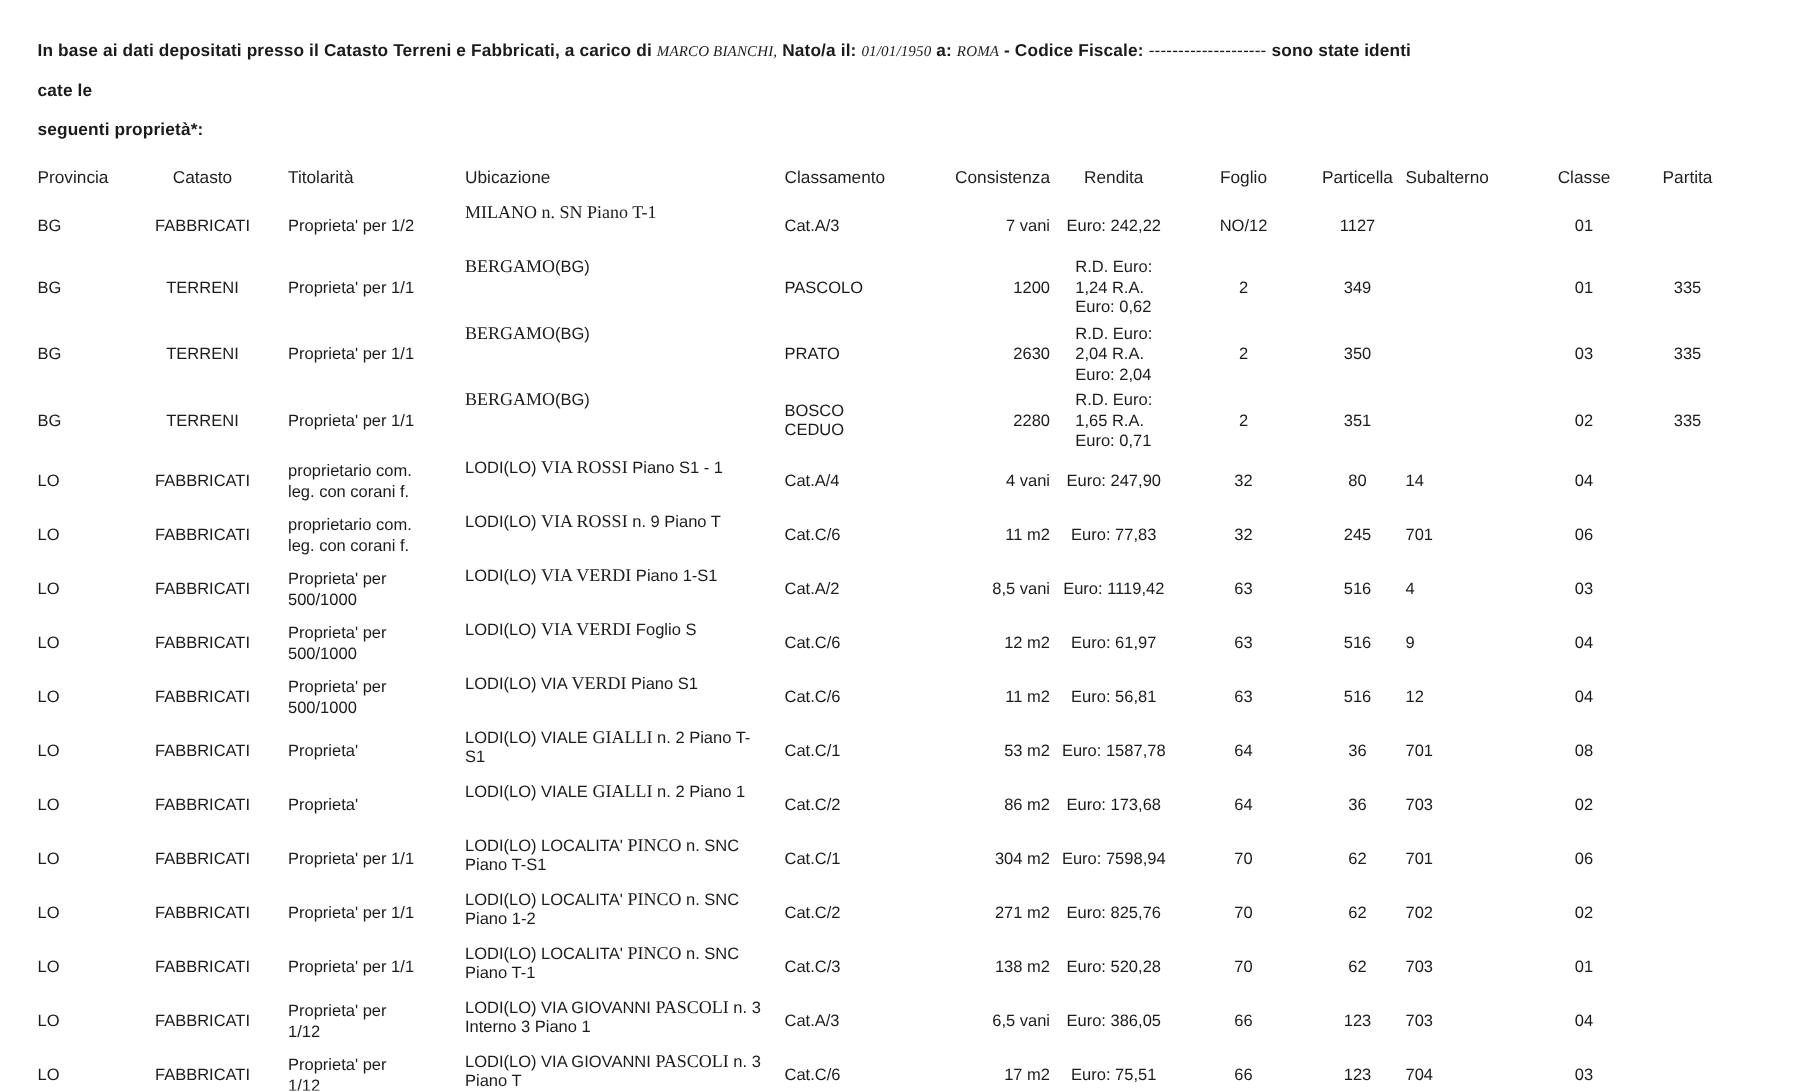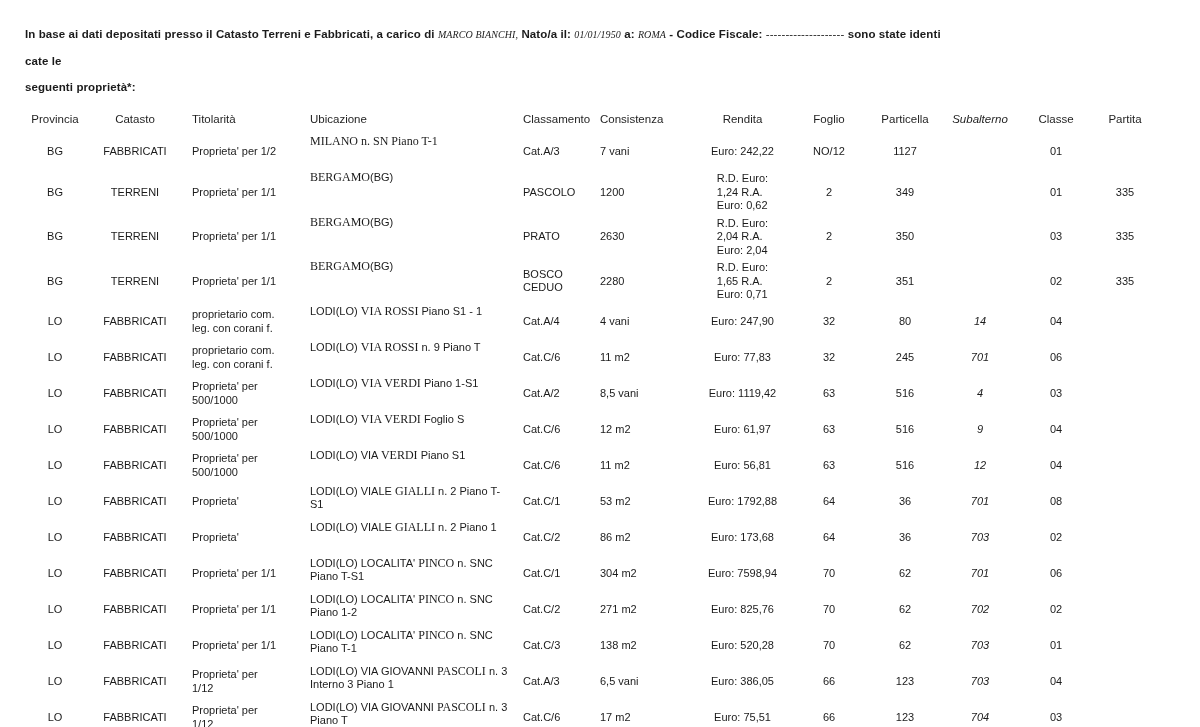--- a/index.html
+++ b/index.html
@@ -50,30 +50,30 @@
     padding: 2px 0;
     height: 36px;
   }
   td.col-ubicazione { vertical-align: top; padding-top: 1px; }
   .serif {
     font-family: "Liberation Serif", serif;
     font-size: 12px;
   }
 
   
-  .col-provincia   { width: 60px;  text-align: center; }
+  .col-provincia   { width: 60px;  text-align: left; }
   .col-catasto     { width: 100px; text-align: center; }
   .col-titolarita  { width: 118px; text-align: left; padding-left: 7px;  padding-right: 8px; }
   .col-ubicazione  { width: 212px; text-align: left; padding-left: 7px;  padding-right: 6px; }
   .col-classamento { width: 85px;  text-align: left; padding-left: 8px;  padding-right: 4px; }
-  .col-consistenza { width: 100px; text-align: left; }
+  .col-consistenza { width: 100px; text-align: right; }
   .col-rendita     { width: 85px;  text-align: center; }
   .col-foglio      { width: 88px;  text-align: center; }
   .col-particella  { width: 64px;  text-align: center; }
-  .col-subalterno  { width: 86px;  text-align: center; font-style: italic; }
+  .col-subalterno  { width: 86px;  text-align: left; }
   .col-classe      { width: 66px;  text-align: center; }
   .col-partita     { width: 72px;  text-align: center; }
 
   td.col-rendita span.rlines { display: inline-block; text-align: left; }
 </style>
 </head>
 <body>
 
 <div class="page">
   <p class="intro"><span class="seg-bold">In base ai dati depositati presso il Catasto Terreni e Fabbricati, a carico di </span><span class="seg-serif">MARCO BIANCHI,</span><span class="seg-bold"> Nato/a il: </span><span class="seg-serif">01/01/1950</span><span class="seg-bold"> a: </span><span class="seg-serif">ROMA</span><span class="seg-bold"> - Codice Fiscale: </span><span class="seg-plain">-------------------- </span><span class="seg-bold">sono state identi cate le</span><br><span class="seg-bold">seguenti proprietà*:</span></p>
@@ -222,21 +222,21 @@
           <td class="col-classe">04</td>
           <td class="col-partita"></td>
         </tr>
         <tr>
           <td class="col-provincia">LO</td>
           <td class="col-catasto">FABBRICATI</td>
           <td class="col-titolarita">Proprieta'</td>
           <td class="col-ubicazione"><span>LODI(LO) VIALE </span><span class="serif">GIALLI</span><span> n. 2 Piano T-S1</span></td>
           <td class="col-classamento">Cat.C/1</td>
           <td class="col-consistenza">53 m2</td>
-          <td class="col-rendita"><span class="rlines">Euro: 1792,88</span></td>
+          <td class="col-rendita"><span class="rlines">Euro: 1587,78</span></td>
           <td class="col-foglio">64</td>
           <td class="col-particella">36</td>
           <td class="col-subalterno">701</td>
           <td class="col-classe">08</td>
           <td class="col-partita"></td>
         </tr>
         <tr>
           <td class="col-provincia">LO</td>
           <td class="col-catasto">FABBRICATI</td>
           <td class="col-titolarita">Proprieta'</td>

